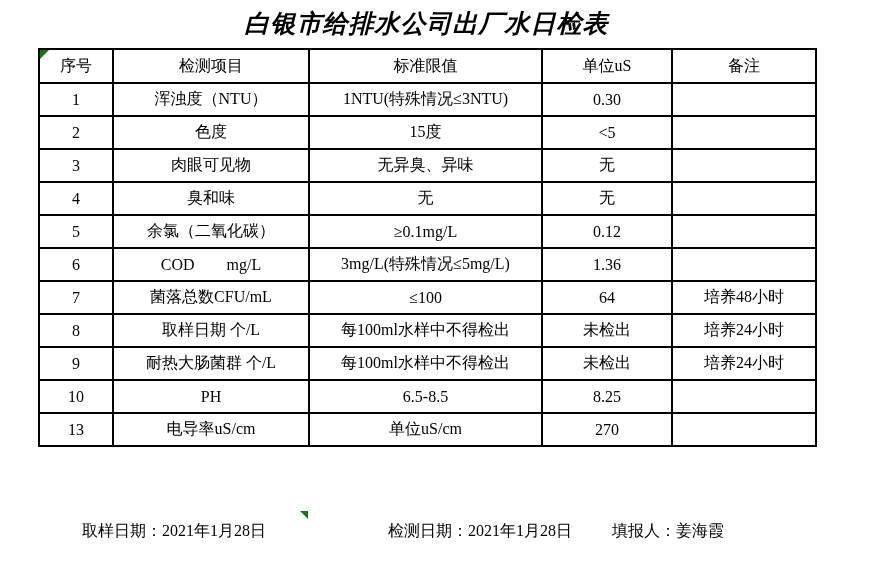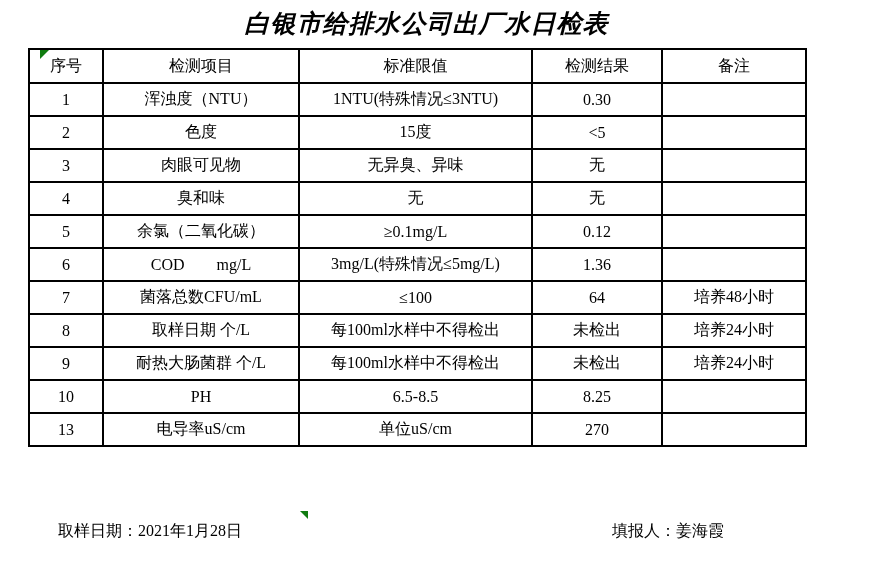--- a/index.html
+++ b/index.html
@@ -17,21 +17,21 @@
     width: 853px;
     text-align: center;
     font-size: 25px;
     font-weight: bold;
     letter-spacing: 1px;
     font-family: "Liberation Sans", "DejaVu Sans", sans-serif;
     font-style: italic;
   }
   table.report {
     position: absolute;
-    left: 28px; top: 48px;
+    left: 38px; top: 48px;
     width: 777px;
     border-collapse: collapse;
     table-layout: fixed;
     border-radius: 26px;
   }
   table.report th, table.report td {
     border: 2px solid #000000;
     height: 33px;
     text-align: center;
     vertical-align: middle;
@@ -61,21 +61,21 @@
     border-top: 8px solid #107c10;
     border-left: 8px solid transparent;
   }
   .footer-line {
     position: absolute;
     top: 521px; left: 0;
     width: 885px; height: 24px;
     font-size: 16px;
   }
   .footer-item { position: absolute; white-space: pre; }
-  .f-sampling { left: 58px; }
+  .f-sampling { left: 82px; }
   .f-testing  { left: 388px; }
   .f-reporter { left: 612px; }
 </style>
 </head>
 <body>
 
 <div class="page-title">白银市给排水公司出厂水日检表</div>
 
 <table class="report">
   <colgroup>
@@ -83,21 +83,21 @@
       <col class="c-item">
       <col class="c-limit">
       <col class="c-result">
       <col class="c-remark">
   </colgroup>
   <thead>
     <tr>
       <th>序号</th>
       <th>检测项目</th>
       <th>标准限值</th>
-      <th>检测结果</th>
+      <th>单位uS</th>
       <th>备注</th>
     </tr>
   </thead>
   <tbody>
     <tr>
       <td>1</td>
       <td>浑浊度（NTU）</td>
       <td>1NTU(特殊情况≤3NTU)</td>
       <td>0.30</td>
       <td></td>
@@ -173,14 +173,15 @@
       <td></td>
     </tr>
   </tbody>
 </table>
 
 <div class="corner-marker"></div>
 <div class="bottom-marker"></div>
 
 <div class="footer-line">
   <span class="footer-item f-sampling">取样日期：2021年1月28日</span>
+  <span class="footer-item f-testing">检测日期：2021年1月28日</span>
   <span class="footer-item f-reporter">填报人：姜海霞</span>
 </div>
 
 </body></html>

